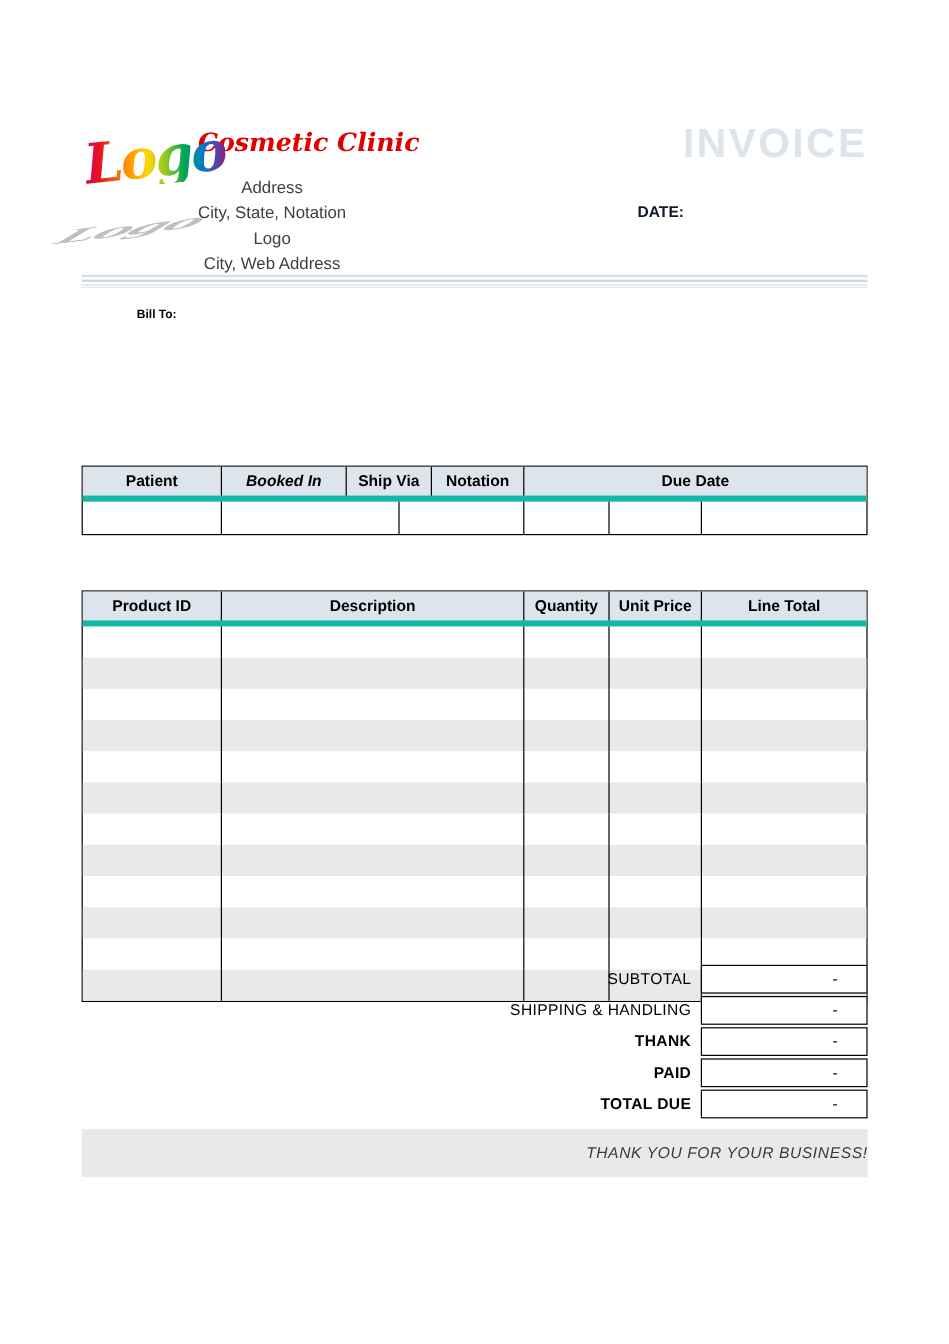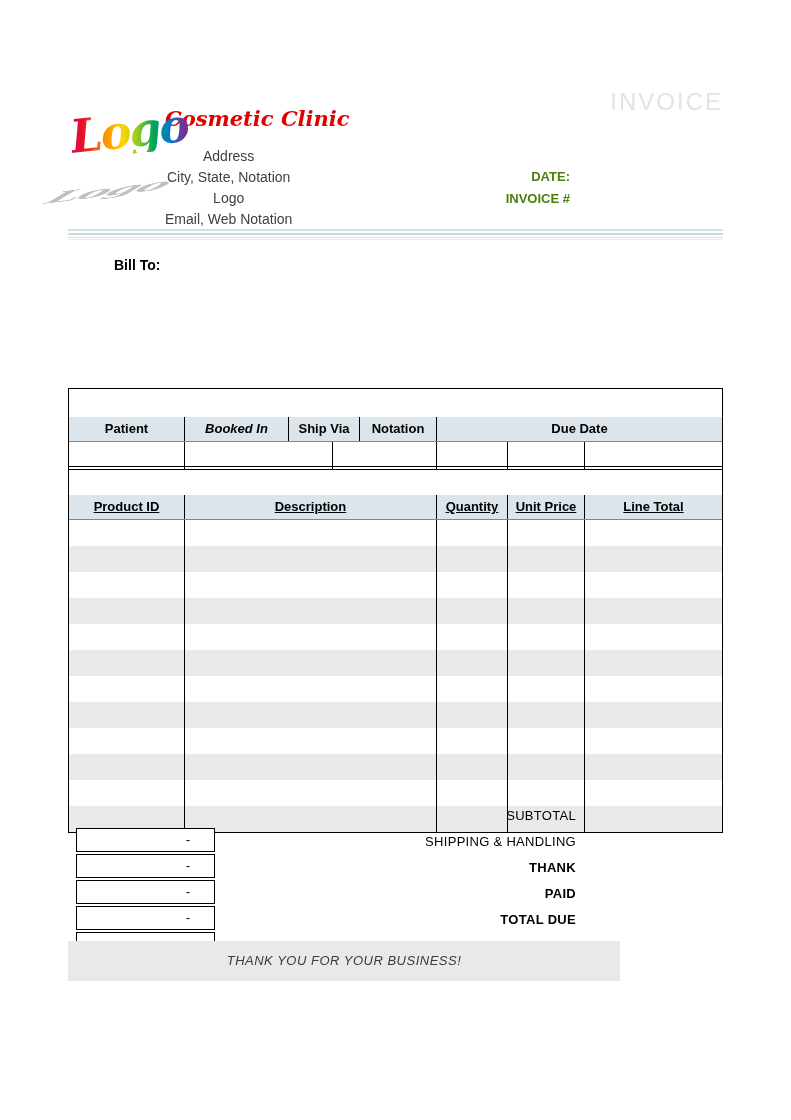--- a/index.html
+++ b/index.html
@@ -46,41 +46,41 @@
   .company-name {
     position:absolute; left:165px; top:106px;
     font-family:"DejaVu Serif", serif;
     font-style:italic; font-weight:bold;
     font-size:21px; color:#e00000;
   }
   .address-block { position:absolute; left:165px; top:146px; }
   .address-line { font-size:14px; color:#404040; line-height:21px;text-align:center; }
 
   .invoice-title {
-    position:absolute; right:68px; top:88px;
-    font-size:24px; font-weight:normal; letter-spacing:2px;
+    position:absolute; right:68px; top:101px;
+    font-size:34px; font-weight:bold; letter-spacing:2px;
     color:#dde4ea;
   }
   .meta { position:absolute; top:166px; left:0; width:570px; text-align:right; }
-  .meta-row { font-size:13px; font-weight:bold; line-height:22px; color:#4d7c0f; }
+  .meta-row { font-size:13px; font-weight:bold; line-height:22px; color:#0f172a; }
 
   
   .divider { position:absolute; left:68px; top:229px; width:655px; }
   .divider .l1 { height:2px; background:#d3dfe6; margin-bottom:2px; }
   .divider .l2 { height:2px; background:#ccdae2; margin-bottom:2px; }
   .divider .l3 { height:1px; background:#d3dfe6; margin-bottom:1px; }
   .divider .l4 { height:1px; background:#e2ebf0; }
 
-  .bill-to { position:absolute; left:114px; top:257px; font-size:14px; font-weight:bold; }
+  .bill-to { position:absolute; left:114px; top:257px; font-size:10px; font-weight:bold; }
 
   
   .tbl { position:absolute; left:68px; width:655px; border:1px solid #000; }
   .info-table  { top:388px; }
-  .items-table { top:466px;text-decoration:underline; }
-  .hrow { display:flex; background:#dbe5eb; border-bottom:1px solid #14b8a6;margin-top:28px; }
+  .items-table { top:492px; }
+  .hrow { display:flex; background:#dbe5eb; border-bottom:5px solid #14b8a6; }
   .hcell {
     height:24px; line-height:24px; text-align:center;
     font-size:13px; font-weight:bold;
     border-right:1px solid #000;
   }
   .hcell:last-child { border-right:none; }
   .brow { display:flex; }
   .bcell { border-right:1px solid #000; }
   .bcell:last-child { border-right:none; }
 
@@ -90,37 +90,37 @@
   .info-table .brow { height:27px; }
 
   
   .p-c0 { width:116px; } .p-c1 { width:252px; } .p-c2 { width:71px; }
   .p-c3 { width:77px; }  .p-c4 { flex:1; }
   .items-table .brow { height:26px; }
   .items-table .brow:nth-child(even) { background:#e9e9e9; }
 
   
   .totals { position:absolute; left:68px; top:804px; width:655px; }
-  .totals-row { display:flex; align-items:flex-start; height:26px;flex-direction:column; }
+  .totals-row { display:flex; align-items:flex-start; height:26px; }
   .totals-label {
     width:508px; text-align:right; font-size:13px; line-height:24px;
     letter-spacing:.3px;
   }
   .totals-row.bold .totals-label { font-weight:bold; }
   .totals-box {
     margin-left:8px; width:139px; height:24px;
     border:1px solid #000; background:#fff;
     text-align:right; padding-right:24px;
     font-size:13px; line-height:22px;
   }
 
   
   .footer-bar {
-    position:absolute; left:68px; top:941px; width:552px; height:40px;
-    background:#e9e9e9; text-align:center;
+    position:absolute; left:68px; top:941px; width:655px; height:40px;
+    background:#e9e9e9; text-align:right;
   }
   .footer-msg {
     font-size:13px; font-style:italic; letter-spacing:.5px;
     line-height:40px; color:#3a3a3a;
   }
 </style>
 </head>
 <body>
 
 <div class="page">
@@ -128,27 +128,26 @@
   <div class="logo-wrap">
     <div class="logo-shadow">Logo</div>
     <div class="logo-text">Logo</div>
   </div>
 
   <div class="company-name">Cosmetic Clinic</div>
   <div class="address-block">
     <div class="address-line">Address</div>
     <div class="address-line">City, State, Notation</div>
     <div class="address-line">Logo</div>
-    <div class="address-line">Email, Web Notation</div>
+    <div class="address-line">City, Web Address</div>
   </div>
 
   <div class="invoice-title">INVOICE</div>
   <div class="meta">
     <div class="meta-row">DATE:</div>
-    <div class="meta-row">INVOICE #</div>
   </div>
 
   <div class="divider">
     <div class="l1"></div>
     <div class="l2"></div>
     <div class="l3"></div>
     <div class="l4"></div>
   </div>
 
   <div class="bill-to">Bill To:</div>

